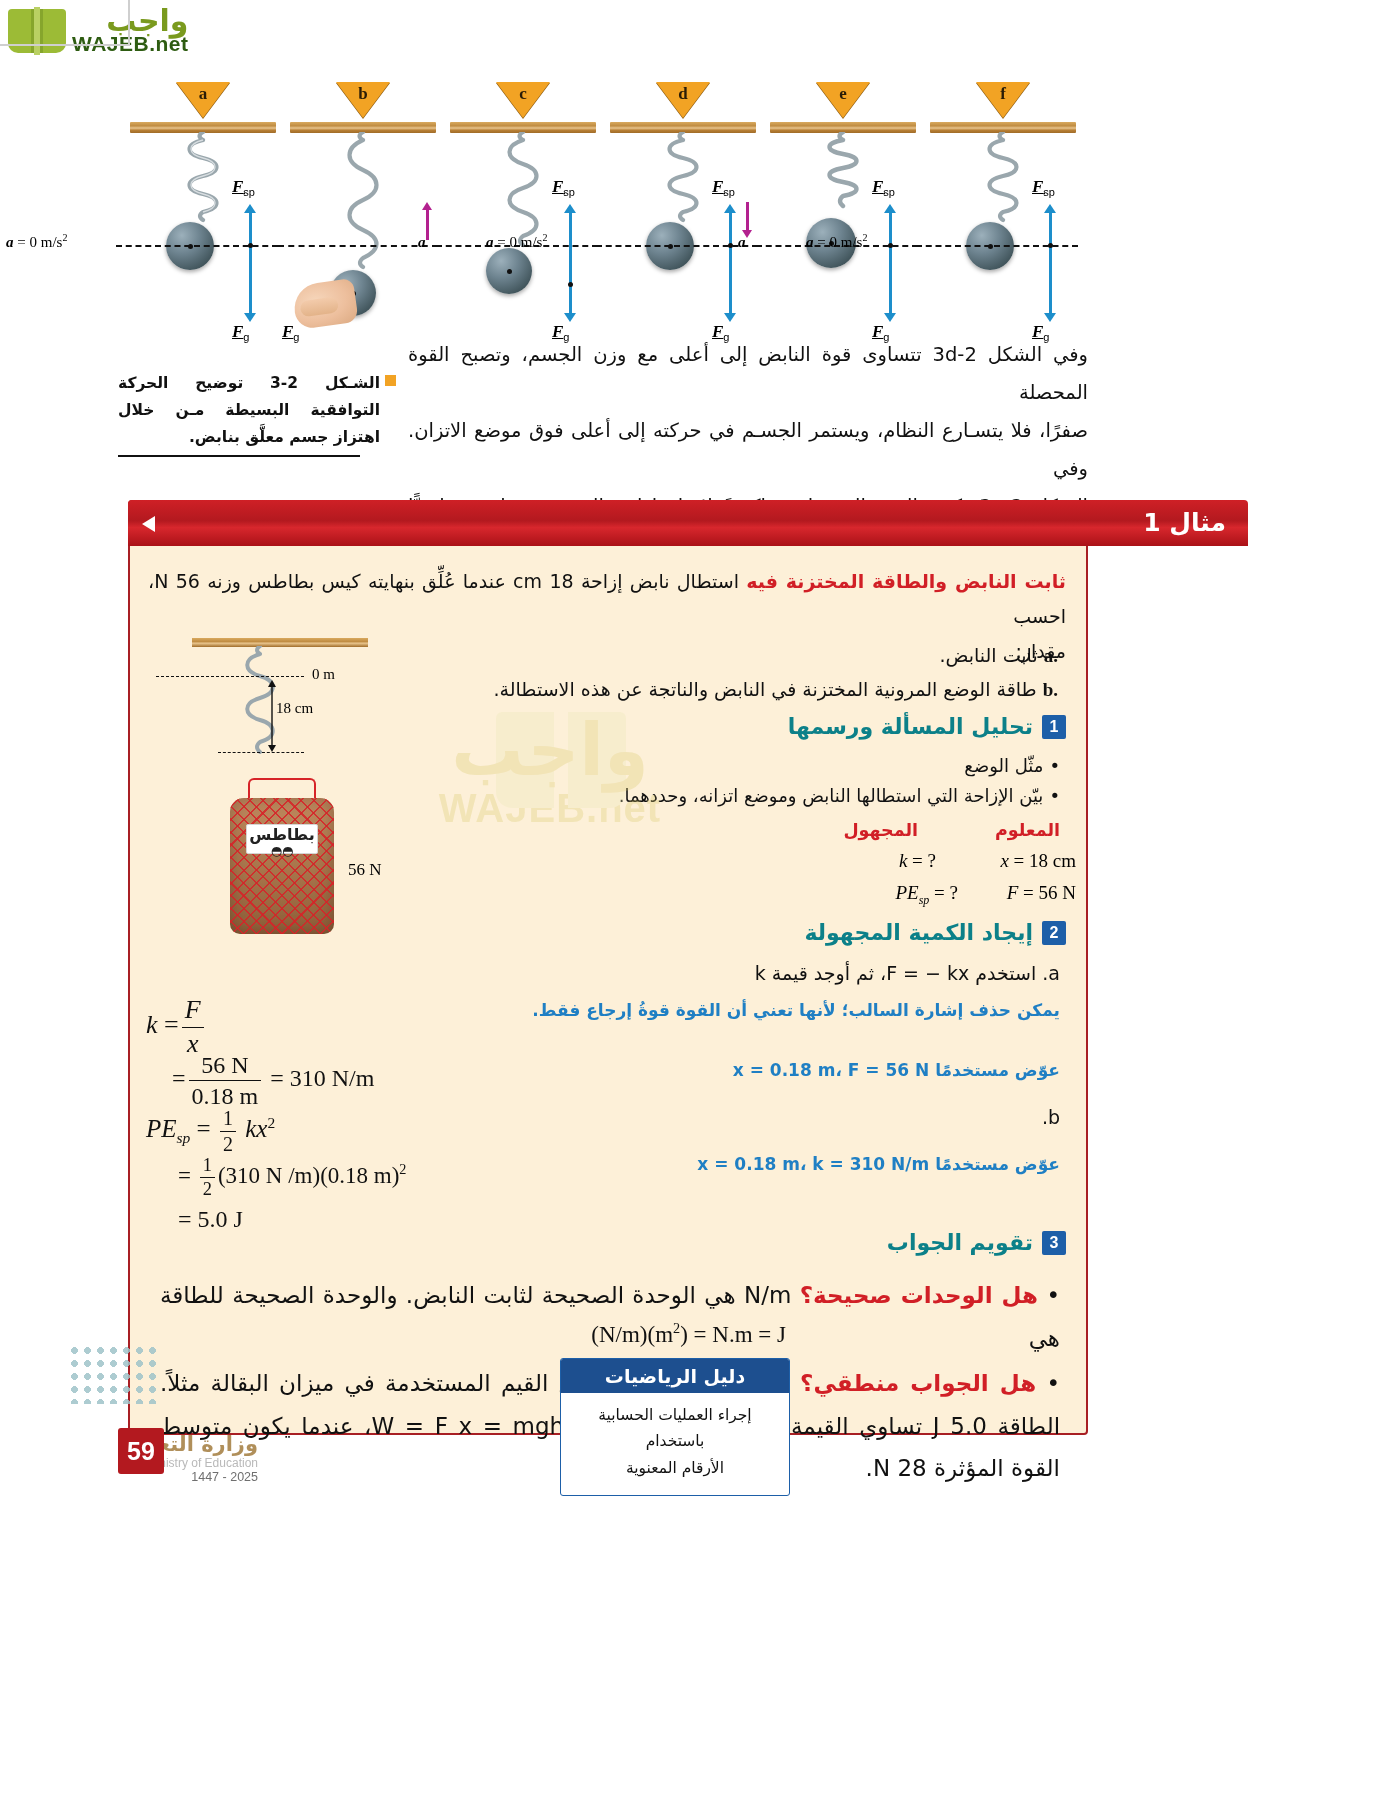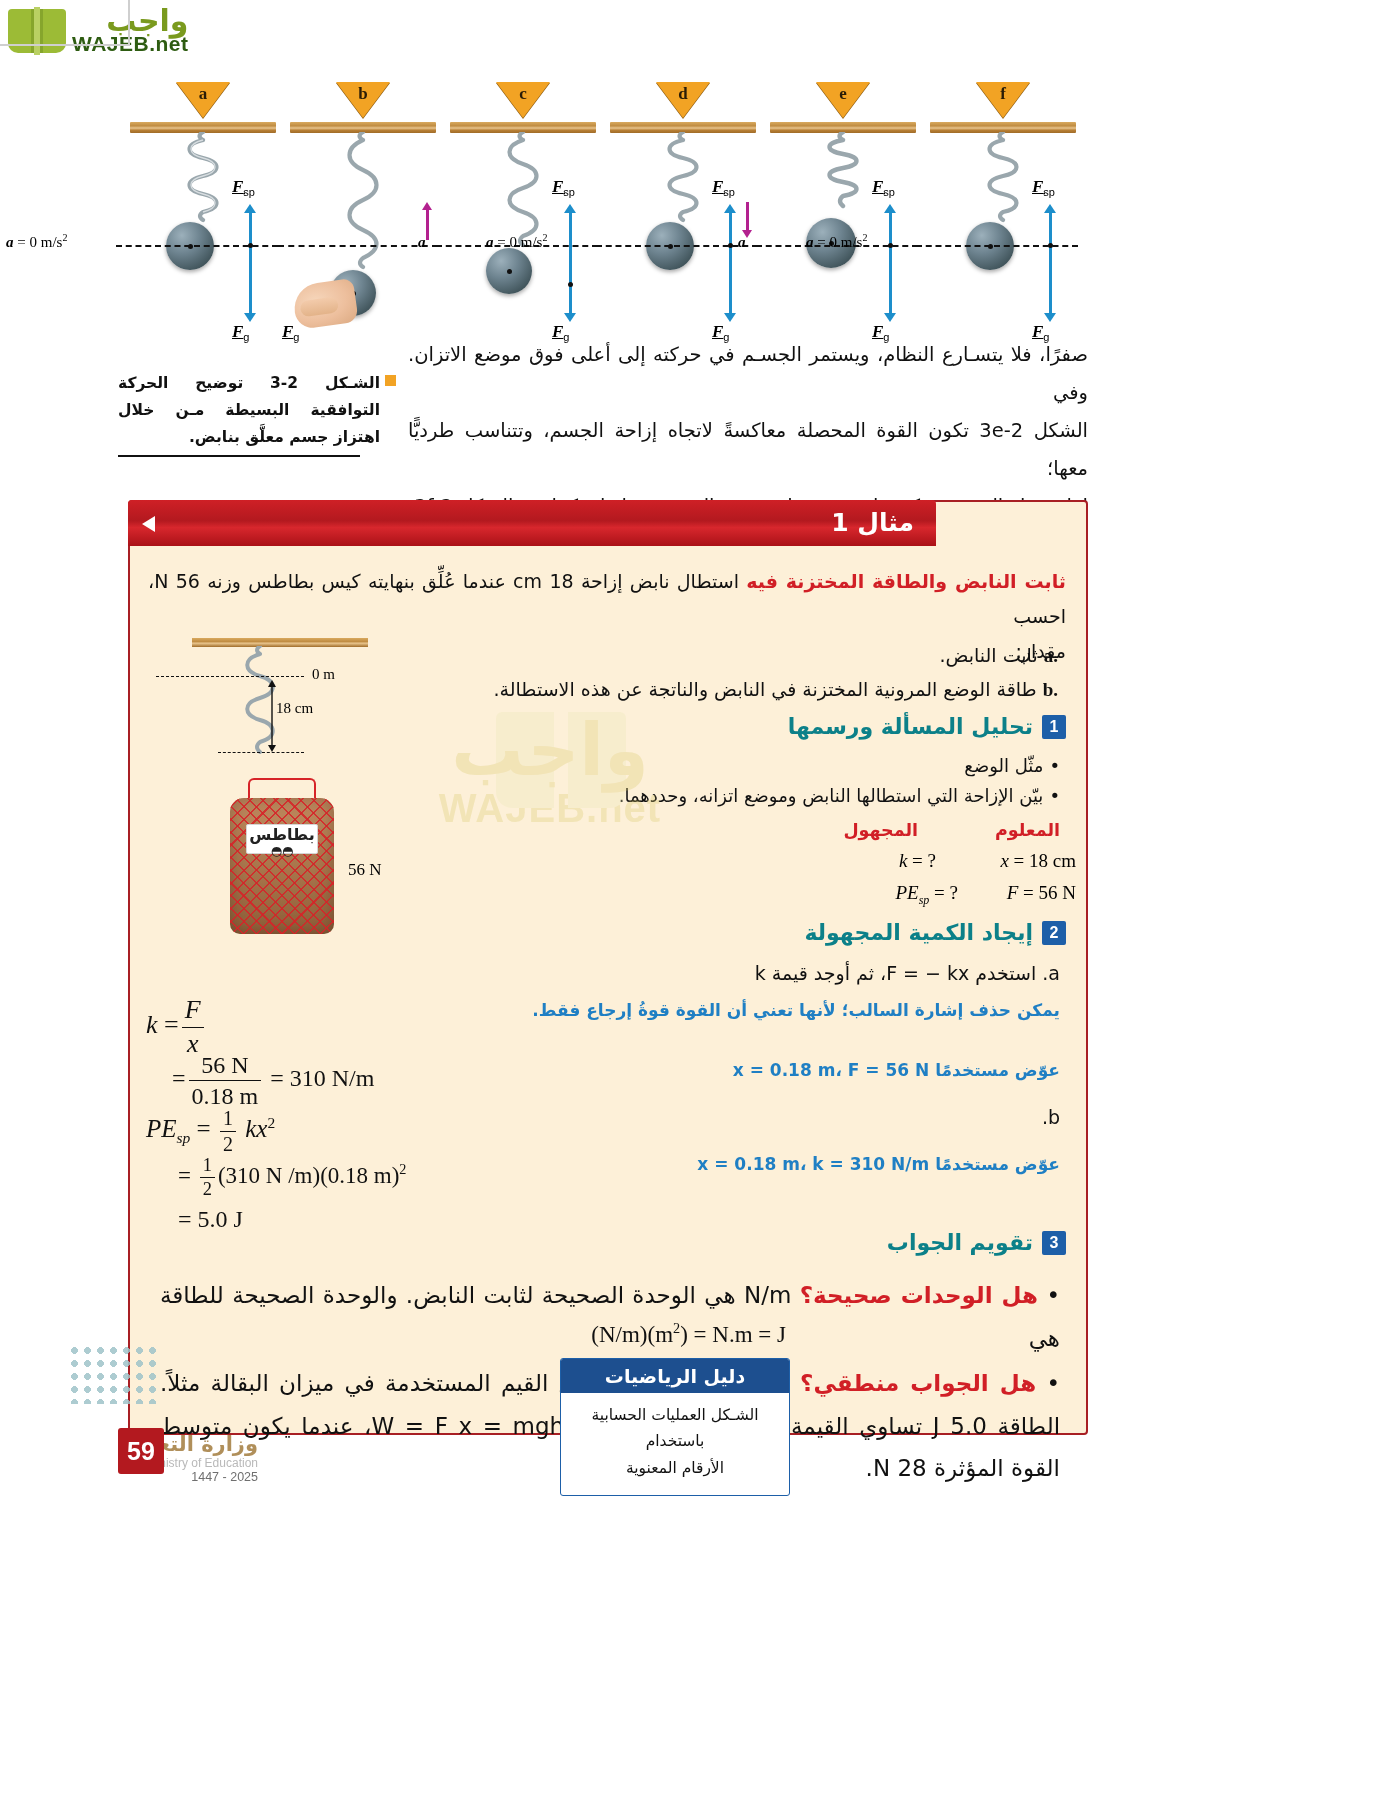--- a/index.html
+++ b/index.html
@@ -68,21 +68,21 @@
 
   
   .caption { position:absolute; left:118px; top:370px; width:262px; text-align:justify;
              font-family:"DejaVu Sans", sans-serif; font-size:15.5px; line-height:1.75; color:#111; font-weight:bold;}
   .capsq { position:absolute; right:-16px; top:5px; width:11px;height:11px; background:#f2a324;}
   .caprule { position:absolute; left:118px; top:455px; width:242px; height:2px; background:#111; }
 
   
   .exbox { position:absolute; left:128px; top:500px; width:960px; height:935px;
            background:#fdf0d8; border:2px solid #a81f24; border-radius:4px; }
-  .exhead { position:absolute; left:-2px; top:-2px; width:808px; height:46px;
+  .exhead { position:absolute; left:-2px; top:-2px; width:1120px; height:46px;
             background:linear-gradient(#cf2026,#b3191f 45%,#d8272d 60%,#aa1117);
             border-radius:4px 4px 0 0; }
   .exhead .t { position:absolute; right:22px; top:8px; color:#fff; font-size:25px; font-weight:bold;
                font-family:"DejaVu Sans", sans-serif; }
   .playtri { position:absolute; left:14px; top:16px; width:0;height:0;
              border-top:8px solid transparent;border-bottom:8px solid transparent;border-right:13px solid #fff; }
 
   .prob { position:absolute; right:20px; top:62px; width:918px; font-family:"DejaVu Sans", sans-serif;
           font-size:19px; line-height:1.85; color:#111; text-align:justify; }
   .prob .hl { color:#d11f26; font-weight:bold; }
@@ -322,20 +322,21 @@
       <div class="arrowv" style="left:121px; top:130px; height:102px;"></div>
       <div class="arrow-head-up" style="left:116px; top:122px;"></div>
       <div class="arrow-head-dn" style="left:116px; top:231px;"></div>
       <div class="midpt" style="left:120px; top:161px;"></div>
       <div class="fsp" style="left:104px; top:95px;"><b>F</b><sub>sp</sub></div>
       <div class="fg" style="left:104px; top:240px;"><b>F</b><sub>g</sub></div>
     </div>
   </div>
 
   <div class="bodytext">
+    <div>وفي الشكل 2-3d تتساوى قوة النابض إلى أعلى مع وزن الجسم، وتصبح القوة المحصلة</div>
     <div>صفرًا، فلا يتسـارع النظام، ويستمر الجسـم في حركته إلى أعلى فوق موضع الاتزان. وفي</div>
     <div>الشكل 2-3e تكون القوة المحصلة معاكسةً لاتجاه إزاحة الجسم، وتتناسب طرديًّا معها؛</div>
     <div>لذا يتحرك الجسم حركة توافقية بسيطة، ويعود إلى موضع اتزانه كما في الشكل 2-3f.</div>
   </div>
 
   <div class="caption">
     <span class="capsq"></span>
     <span>الشـكل 2-3 توضيح الحركة التوافقية البسيطة مـن خلال اهتزاز جسم معلَّق بنابض.</span>
   </div>
   <div class="caprule"></div>
@@ -420,21 +421,21 @@
     <div class="evalline" style="right:26px; top:860px; width:900px;">
       <span style="color:#111">•</span>
       <span class="q">هل الجواب منطقي؟</span>
       <span>ثابت النابض متناسق مع القيم المستخدمة في ميزان البقالة مثلاً. الطاقة 5.0 J تساوي القيمة</span>
       <span>التي نحصل عليها من W = F x = mgh، عندما يكون متوسط القوة المؤثرة 28 N.</span>
     </div>
 
     <div class="mguide">
       <div class="hd">دليل الرياضيات</div>
       <div class="bd">
-        <div>الشـكل العمليات الحسابية باستخدام</div>
+        <div>إجراء العمليات الحسابية باستخدام</div>
         <div>الأرقام المعنوية</div>
       </div>
     </div>
 
     <div class="potato" style="left:22px; top:126px;">
       <div class="pceil"></div>
       <div class="spring" style="left:108px; top:18px; width:40px;">
         <svg width="40" height="116" viewBox="0 0 40 116">
           <path d="M20 0 q-6 4 0 8 M20 8 C3 13 3 25 20 30 C37 35 37 47 20 52 C3 57 3 69 20 74 C37 79 37 91 20 96 q-6 5 0 10" fill="none" stroke="#9aa7ad" stroke-width="4" stroke-linecap="round"></path>
         </svg>

